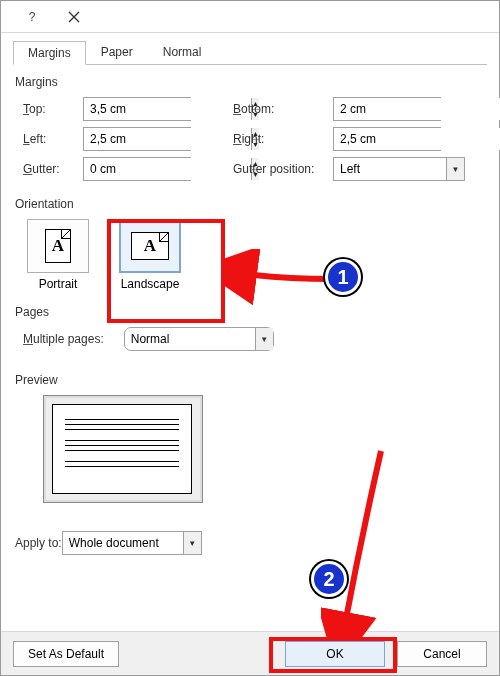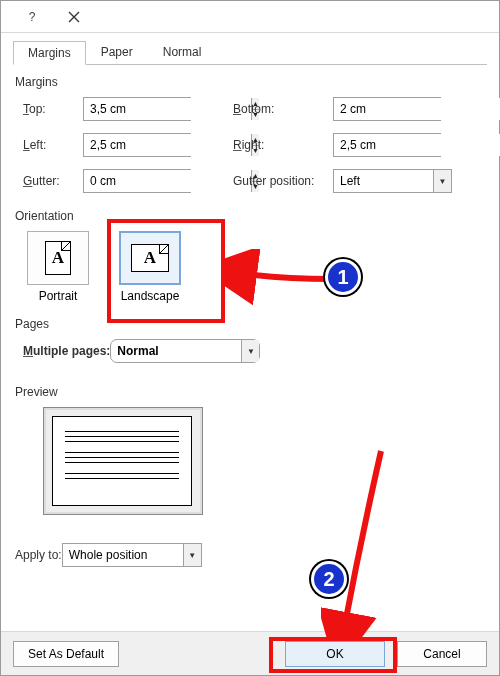--- a/index.html
+++ b/index.html
@@ -48,21 +48,21 @@
   .tab.active {
     border: 1px solid #c0c0c0;
     border-bottom: 1px solid #fff;
     background: #fff;
     margin-bottom: -1px;
   }
   .section-label { color: #333; margin: 6px 0 8px 2px; }
   .margins-grid {
     display: grid;
     grid-template-columns: 60px 110px 40px 100px 110px;
-    row-gap: 12px;
+    row-gap: 6px;
     align-items: center;
     padding-left: 10px;
   }
   .lbl { color: #333; }
   .under { text-decoration: underline; text-decoration-color: #555; }
   .spin {
     display: flex;
     border: 1px solid #a0a0a0;
     height: 24px;
     background: #fff;
@@ -73,21 +73,21 @@
   }
   .spin .btns {
     width: 18px; border-left: 1px solid #a0a0a0; display: flex; flex-direction: column;
     background: #f0f0f0;
   }
   .spin .btns div {
     flex: 1; display: flex; align-items: center; justify-content: center; font-size: 7px; color: #222;
   }
   .spin .btns div:first-child { border-bottom: 1px solid #a0a0a0; }
   .combo {
-    display: flex; border: 1px solid #a0a0a0; height: 24px; background: #fff; width: 119px;
+    display: flex; border: 1px solid #a0a0a0; height: 24px; background: #fff; width: 132px;
   }
   .combo.wide { width: 150px; border-radius: 7px; }
   .combo .val { flex: 1; padding: 0 6px; display: flex; align-items: center; }
   .combo .dd {
     width: 18px; border-left: 1px solid #a0a0a0; background: #f0f0f0;
     display: flex; align-items: center; justify-content: center; font-size: 8px; color: #333;
   }
   .orient-group {
     display: flex; gap: 22px; padding-left: 10px; margin-top: 8px;
   }
@@ -109,21 +109,21 @@
   .page-landscape {
     width: 38px; height: 28px; border: 1px solid #000; background: #fff;
     display: flex; align-items: center; justify-content: center; position: relative;
   }
   .page-portrait::before, .page-landscape::before {
     content: ""; position: absolute; top: 0; right: 0; width: 8px; height: 8px;
     background: linear-gradient(135deg, #fff 49%, #000 50%, #fff 51%);
     border-left: 1px solid #000; border-bottom: 1px solid #000;
   }
   .letterA { font-family: Georgia, serif; font-weight: bold; font-size: 17px; }
-  .pages-row { display: flex; align-items: center; padding-left: 10px; margin-top: 6px; font-weight: bold; }
+  .pages-row { display: flex; align-items: center; gap: 20px; padding-left: 10px; margin-top: 6px; }
   .preview-box {
     width: 160px; height: 108px; border: 1px solid #888; background: #eee;
     box-shadow: inset 0 0 0 2px #ddd; padding: 8px; margin: 8px 0 12px 30px;
   }
   .preview-page {
     width: 140px; height: 90px; border: 1px solid #000; background: #fff;
     padding: 10px 12px;
   }
   .preview-page .ln { height: 1px; background: #000; margin: 4px 0; }
   .apply-row { display: flex; align-items: center; padding-left: 2px; margin-top: 28px; }
@@ -257,21 +257,21 @@
           <div class="ln"></div>
           <div class="ln"></div>
         <div class="ln" style="margin-top:10px"></div>
           <div class="ln"></div>
       </div>
     </div>
 
     <div class="apply-row">
       <span class="lbl">Apply to:</span>
       <div class="combo" style="width:140px">
-        <div class="val">Whole position</div>
+        <div class="val">Whole document</div>
         <div class="dd">▼</div>
       </div>
     </div>
   </div>
 
   <div class="footer">
     <div class="btn">Set As Default</div>
     <div class="spacer"></div>
     <div class="btn ok">OK</div>
     <div class="btn">Cancel</div>

